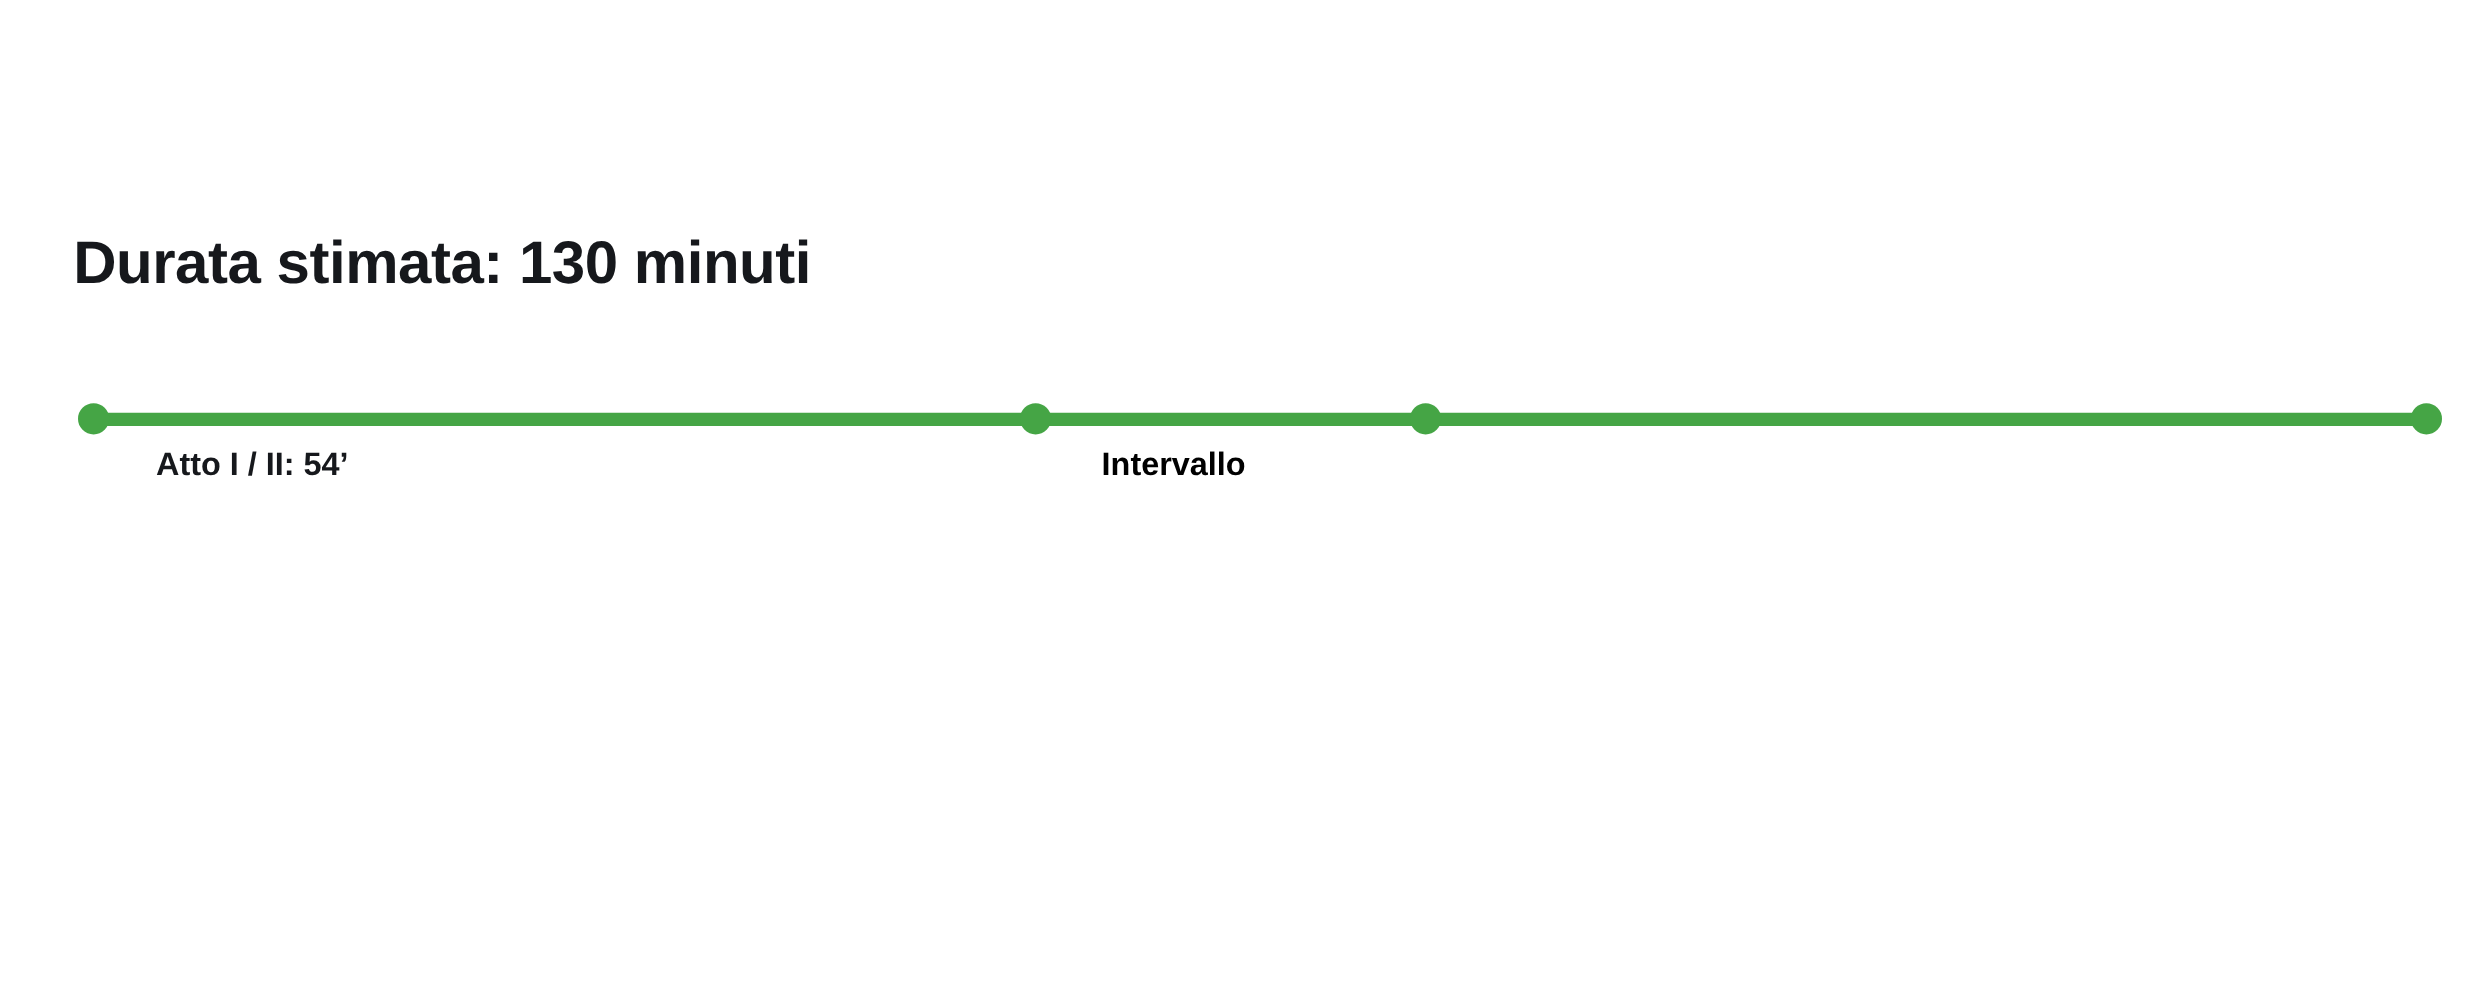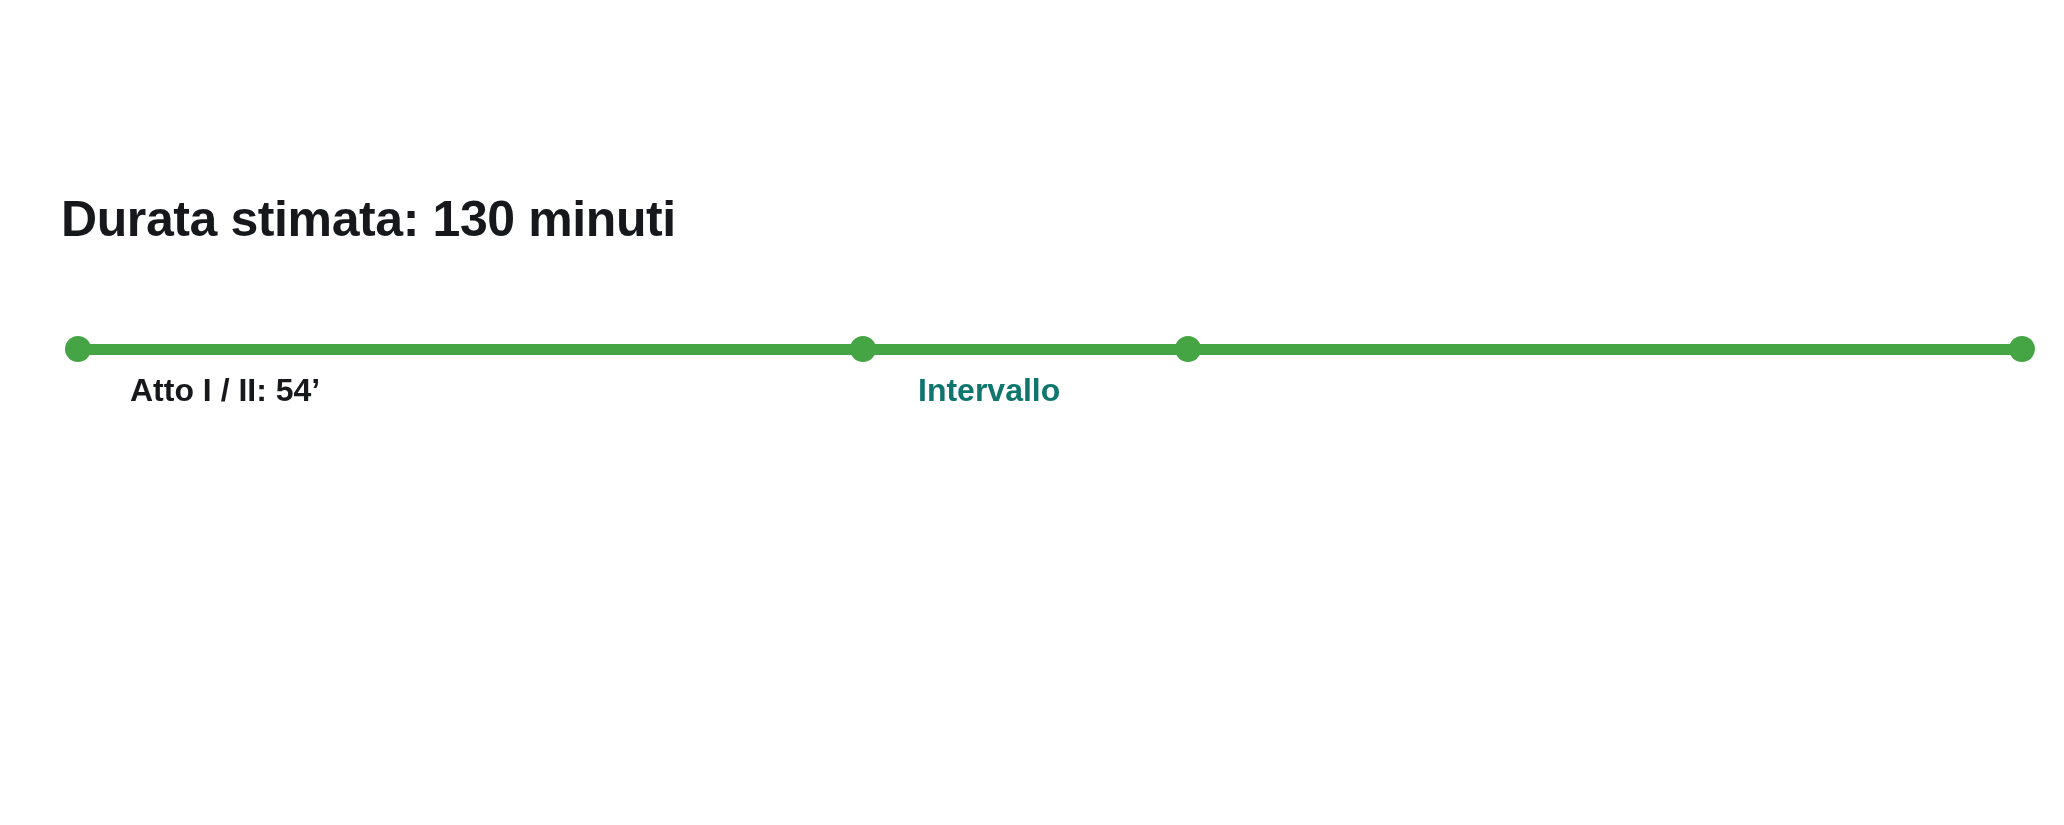--- a/index.html
+++ b/index.html
@@ -55,21 +55,21 @@
     width: 26px;
     height: 26px;
     border-radius: 50%;
     background: var(--accent, #45a545);
     pointer-events: auto;
   }
 
   
   .segment-label {
     position: absolute;
-    font-size: 32px;
+    font-size: 27px;
     font-weight: 700;
     color: #16181c;
     white-space: nowrap;
     line-height: 1.15;
   }
 </style>
 </head>
 <body>
 
 <div id="canvas" style="background: rgb(255, 255, 255);">
@@ -83,16 +83,16 @@
     <div class="timeline-track" style="left: 1188px; top: 344px; width: 834px; background: rgb(69, 165, 69);"></div>
 
     <div class="timeline-node" style="left: 65px; top: 336px; background: rgb(69, 165, 69);"></div>
     <div class="timeline-node" style="left: 850px; top: 336px; background: rgb(69, 165, 69);"></div>
     <div class="timeline-node" style="left: 1175px; top: 336px; background: rgb(69, 165, 69);"></div>
     <div class="timeline-node" style="left: 2009px; top: 336px; background: rgb(69, 165, 69);"></div>
   </div>
 
   <div class="segment-label" style="left: 130px; top: 372px; color: rgb(22, 24, 28);">Atto I / II: 54’</div>
 
-  <div class="segment-label" style="left: 918px; top: 372px; color: #0f766e;">Intervallo</div>
+  <div class="segment-label" style="left: 918px; top: 372px; color: #000000;">Intervallo</div>
 
 
 </div>
 
 </body></html>

